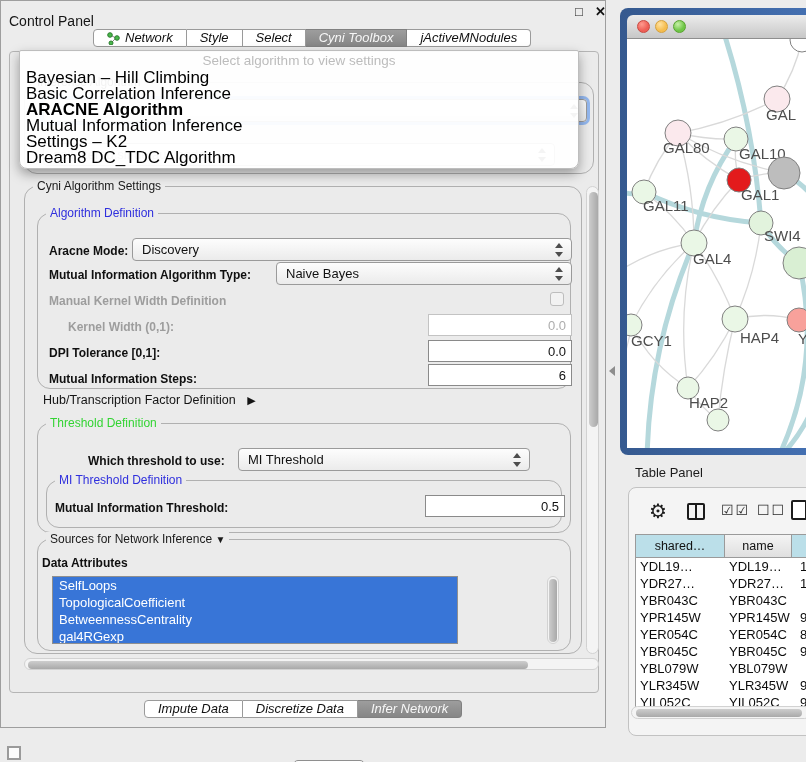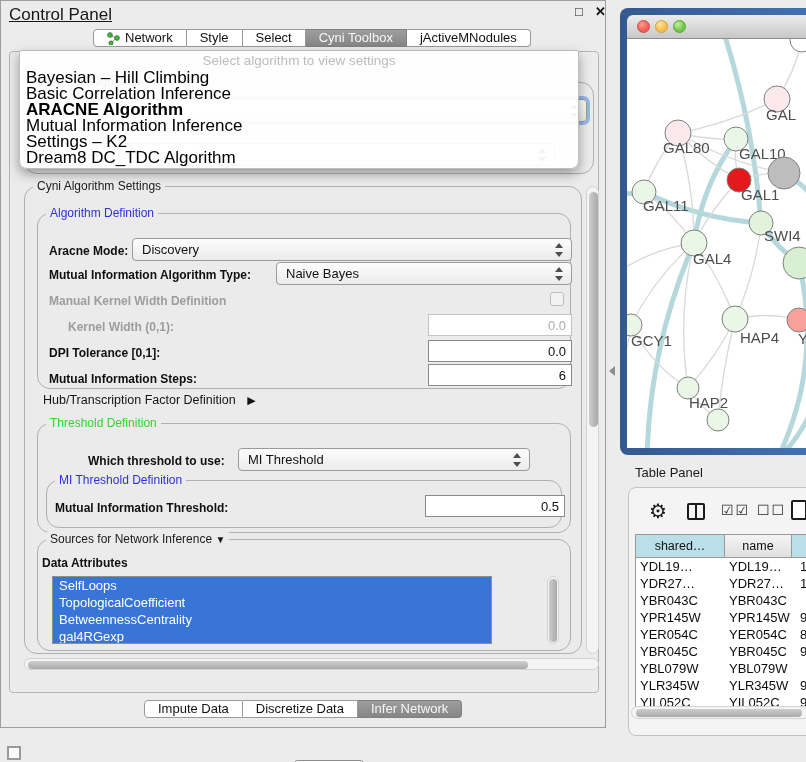--- a/index.html
+++ b/index.html
@@ -3,25 +3,25 @@
 <meta charset="utf-8">
 <style>
   * { margin:0; padding:0; box-sizing:border-box; }
   html,body { width:806px; height:762px; }
   body { position:relative; overflow:hidden; background:#ececec;
          font-family:"Liberation Sans",sans-serif; color:#111; }
 
   
   #control-panel { position:absolute; left:0; top:8; width:606px; height:728px;
                    background:#ececec; border:1px solid #9e9e9e; }
-  #cp-title { position:absolute; left:8px; top:4px; font-size:17px; color:#161616;text-decoration:underline; }
+  #cp-title { position:absolute; left:8px; top:12px; font-size:14px; color:#161616; }
   #cp-float { position:absolute; left:574px; top:3px; font-size:13px; color:#222; }
   #cp-close { position:absolute; left:594px; top:3px; font-size:13px; font-weight:bold; color:#111; }
 
-  .seg-tabs { position:absolute; display:flex; height:18px; z-index:6; }
+  .seg-tabs { position:absolute; display:flex; height:18px; z-index:6;font-style:italic; }
   .seg-tab { background:#fff; border:1px solid #9a9a9a; border-left:none; font-size:13px;
              line-height:20px; padding:0 13px; color:#111; display:flex; align-items:center; gap:5px; white-space:nowrap; }
   .seg-tab:first-child { border-left:1px solid #9a9a9a; border-radius:4px 0 0 4px; }
   .seg-tab:last-child { border-radius:0 4px 4px 0; }
   .seg-tab.selected { background:linear-gradient(#9d9d9d,#868686); color:#f7f7f7; border-color:#808080; }
   #cp-tabs { left:92px; top:28px; }
   #bottom-tabs { left:143px; top:699px; }
 
   #cp-content { position:absolute; left:8px; top:50px; width:590px; height:642px;
                 border:1px solid #b5b5b5; border-radius:4px; background:#ebebeb; }
@@ -62,21 +62,21 @@
 
   #algo-def-group { left:12px; top:26px; width:534px; height:176px; }
   #threshold-group { left:12px; top:236px; width:534px; height:110px; }
   #mi-def-group { left:8px; top:56px; width:516px; height:48px; }
   #sources-group { left:12px; top:352px; width:534px; height:112px; }
 
   #hub-row { position:absolute; left:18px; top:206px; font-size:12.5px; color:#141414; white-space:nowrap; }
   #hub-arrow { font-size:11px; margin-left:8px; }
   #sources-arrow { font-size:10px; }
 
-  .attr-list { position:absolute; left:14px; top:36px; width:440px; height:68px;
+  .attr-list { position:absolute; left:14px; top:36px; width:406px; height:68px;
                background:#fff; border:1px solid #8f8f8f; overflow:hidden; }
   .attr-item { height:17px; line-height:17px; padding-left:6px; font-size:13px; background:#3875d7; color:#fff; white-space:nowrap; }
 
   .sb-track { position:absolute; background:#f4f4f4; border:1px solid #d2d2d2; border-radius:7px; }
   .sb-thumb { position:absolute; border-radius:6px; background:linear-gradient(90deg,#cdcdcd,#a9a9a9); }
   .sb-thumb.h { background:linear-gradient(#cdcdcd,#a9a9a9); }
 
   .btn { position:absolute; background:linear-gradient(#ffffff,#e2e2e2); border:1px solid #8f8f8f;
          border-radius:5px; font-size:13px; text-align:center; line-height:20px; }
   #apply-btn { left:283px; top:667px; width:72px; height:22px;margin-top:41px; }

